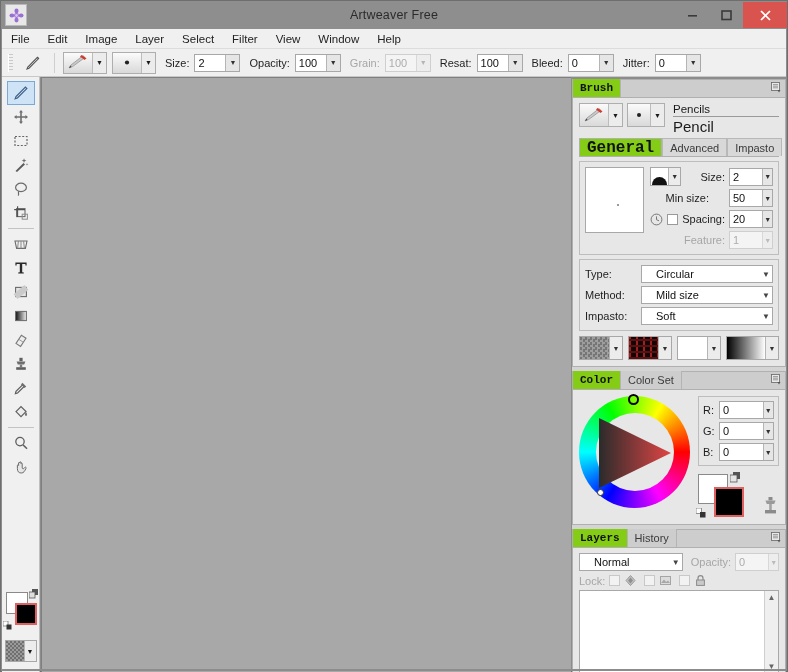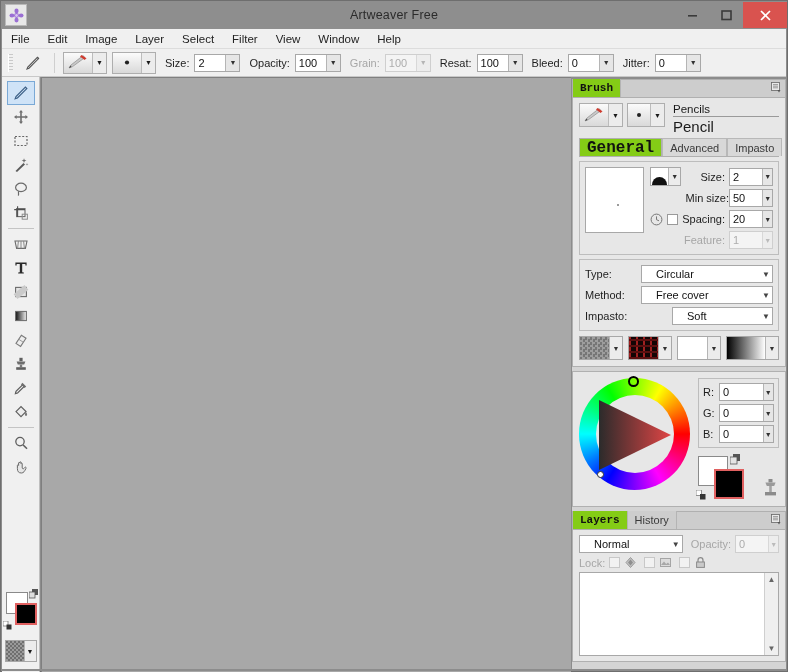--- a/index.html
+++ b/index.html
@@ -596,21 +596,21 @@
                 </div>
                 <div class="sd">▼</div>
               </div>
               <span class="lbl">Size:</span>
               <div class="minispin">
                 <input readonly="" value="2" style="">
                 <div class="sarrow">▼</div>
               </div>
             </div>
 
-            <div class="row" style="justify-content:flex-end;gap:0;">
+            <div class="row" style="justify-content:flex-end;gap:20px;">
               <span class="lbl">Min size:</span>
               <div class="minispin">
                 <input readonly="" value="50" style="">
                 <div class="sarrow">▼</div>
               </div>
             </div>
 
             <div class="row" style="justify-content:flex-end;gap:4px;">
               <span style="margin-right:auto;display:flex;">
                 <svg width="13" height="13" viewBox="0 0 13 13">
@@ -640,27 +640,27 @@
           <div class="row">
             <span class="lbl" style="width:56px;">Type:</span>
             <div class="combo" style="flex:1;">
               <span>Circular</span>
               <span class="cv">▼</span>
             </div>
           </div>
           <div class="row">
             <span class="lbl" style="width:56px;">Method:</span>
             <div class="combo" style="flex:1;">
-              <span>Free cover</span>
+              <span>Mild size</span>
               <span class="cv">▼</span>
             </div>
           </div>
           <div class="row" style="margin-bottom:0;">
             <span class="lbl" style="width:56px;">Impasto:</span>
-            <div class="combo" style="flex:1;margin-left:31px;">
+            <div class="combo" style="flex:1;">
               <span>Soft</span>
               <span class="cv">▼</span>
             </div>
           </div>
         </div>
 
         <div style="display:flex;gap:5px;margin-top:5px;">
           <div class="swatch-btn" style="width:44px;">
             <div class="sw" style="background:repeating-conic-gradient(#9d9d9d 0% 25%, #767676 0% 50%) 0 0/5px 5px;"></div>
             <div class="sd">▼</div>
@@ -675,20 +675,31 @@
           </div>
           <div class="swatch-btn" style="flex:1;">
             <div class="sw" style="background:linear-gradient(to right,#000,#fff);"></div>
             <div class="sd">▼</div>
           </div>
         </div>
       </div>
     </div>
 
     <div class="panel">
+      <div class="panel-tabs">
+        <div class="ptab active">Color</div>
+        <div class="ptab">Color Set</div>
+        <div class="panel-menu">
+          <svg width="11" height="11" viewBox="0 0 11 11">
+              <rect x="0.5" y="0.5" width="8" height="8" fill="#e9e9e9" stroke="#666" stroke-width=".8"></rect>
+              <path d="M2 2.6 H7 M2 4.2 H7 M2 5.8 H7" stroke="#777" stroke-width=".7"></path>
+              <path d="M6.5 8 L9.5 8 L8 10.4 Z" fill="#555"></path>
+            </svg>
+        </div>
+      </div>
       <div class="panel-body" style="display:flex;gap:8px;padding:6px;">
 
         <div id="wheel-wrap">
           <div id="wheel"></div>
           <div id="wheel-hole"></div>
           <div id="wheel-marker"></div>
           <div id="tri"></div>
           <div id="tri-marker"></div>
         </div>
 

